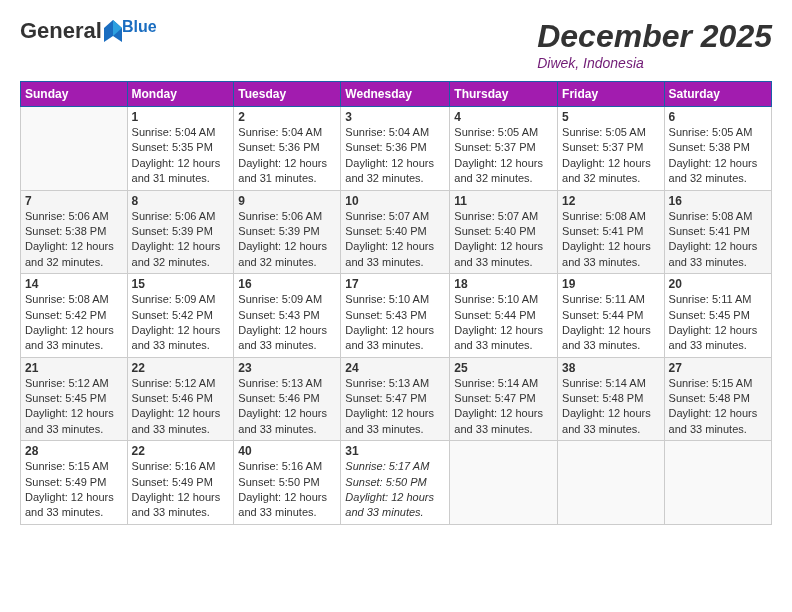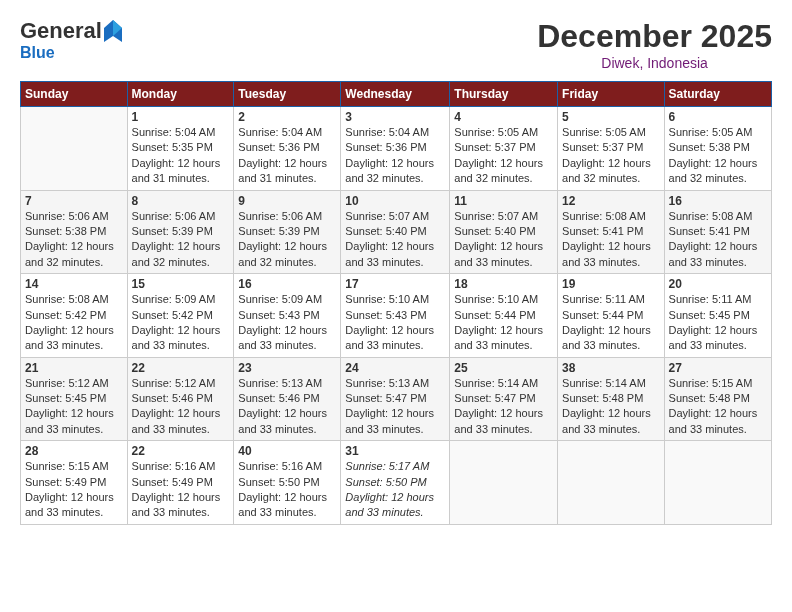--- a/index.html
+++ b/index.html
@@ -22,38 +22,39 @@
       align-items: flex-start;
       margin-bottom: 10px;
     }
     .logo-icon {
       width: 18px;
       height: 22px;
       margin-left: 2px;
       margin-right: 0;
     }
     .title-area {
-      text-align: center;
+      text-align: left;
+      font-style: italic;
     }
     .month-title {
       font-size: 32px;
       font-weight: bold;
       color: #333;
     }
     .subtitle {
       font-size: 14px;
       color: #701a75;
     }
     .calendar {
       width: 100%;
       border-collapse: collapse;
       font-size: 10px;
     }
     .calendar th {
-      background: #7f1d1d;
+      background: #a21caf;
       color: #fff;
       padding: 5px 4px;
       text-align: left;
       font-size: 12px;
       font-weight: bold;
       border: 1px solid #1a60a8;
     }
     .calendar td {
       border: 1px solid #ccc;
       vertical-align: top;
@@ -75,21 +76,21 @@
     .day-info {
       font-size: 11px;
       color: #333;
       line-height: 1.4;
     }
     .empty-cell {
       background: #f9f9f9 !important;
     }
     .logo-wrapper {
       display: flex;
-      flex-direction: column;
+      flex-direction: row;
       align-items: flex-start;
     }
     .logo-line1 {
       display: flex;
       align-items: center;
     }
   </style>
 </head>
 <body>
 

